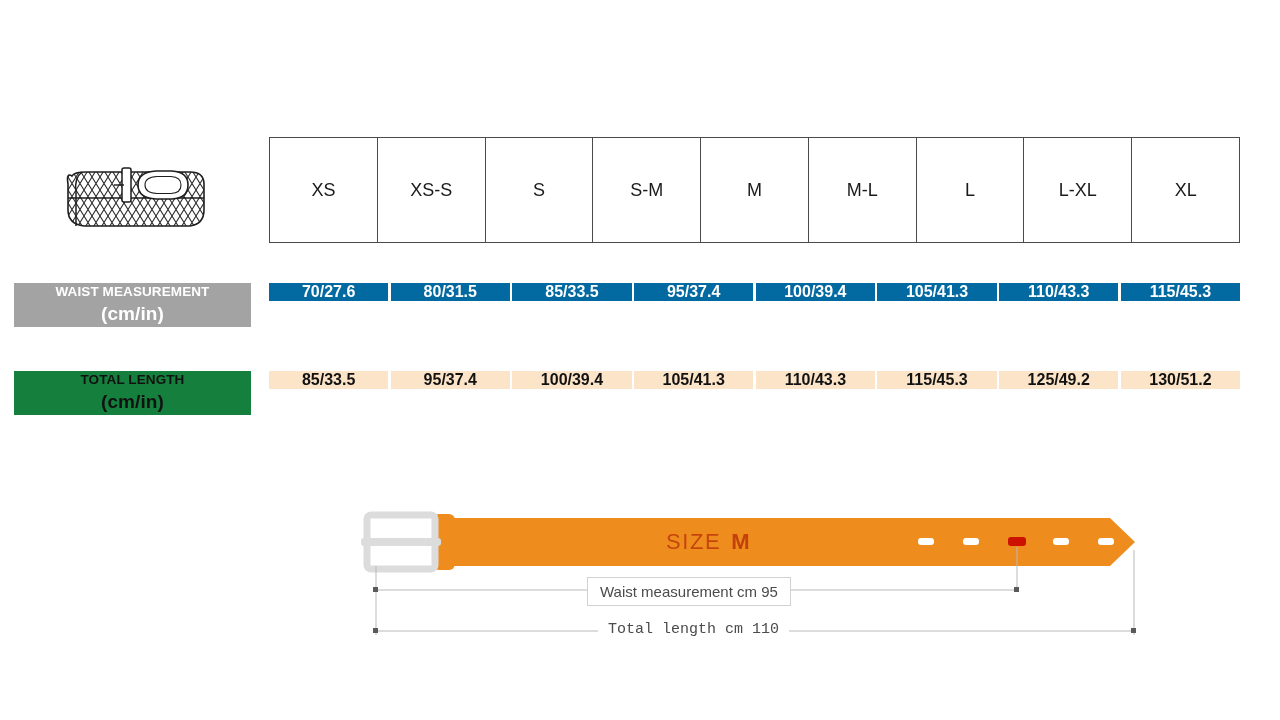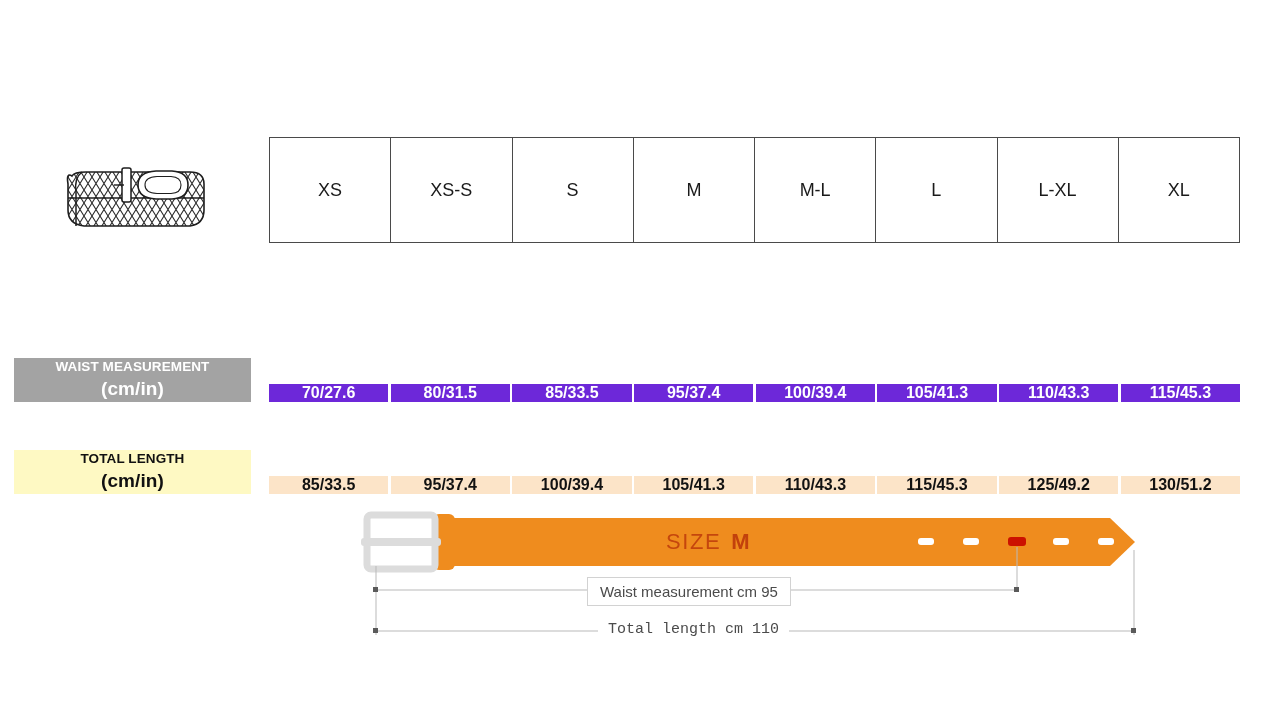--- a/index.html
+++ b/index.html
@@ -31,50 +31,49 @@
     font-size: 18px; color: #1a1a1a;
     border-right: 1.4px solid #4a4a4a;
   }
   .header-cell:last-child { border-right: none; }
 
   
   .data-row {
     position: absolute; left: 14px;
     width: 1226px;
     display: flex;
-    align-items: flex-end;
-    margin-top: 34px;
+    align-items: flex-start;
   }
   .row-waist { top: 283px; height: 85px; }
   .row-total { top: 371px; height: 89px; }
 
   .row-label {
     width: 237px; flex: 0 0 237px;
     display: flex; flex-direction: column;
     align-items: center; justify-content: center;
     text-align: center; line-height: 1.35;
     font-weight: bold; font-size: 13.5px;
     letter-spacing: .1px;
   }
   .row-label .sub { font-weight: bold; font-size: 19px; }
   .label-waist { background: #a3a3a3; color: #ffffff; }
-  .label-total { background: #fef9c3; color: #111111; }
+  .label-total { background: #15803d; color: #111111; }
 
   .cells {
     flex: 1 1 auto;
     margin-left: 18px;
     display: flex;
     gap: 2.5px;
   }
   .cell {
     flex: 1 1 0;
     display: flex; align-items: center; justify-content: center;
     font-weight: bold; font-size: 16px;
   }
-  .cell-waist { background: #6d28d9; color: #ffffff; }
+  .cell-waist { background: #0369a1; color: #ffffff; }
   .cell-total { background: #fce4c8; color: #121212; }
 
   
   .belt-diagram {
     position: absolute; left: 355px; top: 500px;
     width: 800px; height: 150px;
   }
   .size-text {
     position: absolute; left: 666px; top: 529px;
     font-size: 22px; color: #c2410c;
@@ -121,20 +120,21 @@
       <path d="M86 47 Q86 34 104 33 L120 33 Q136 34 136 47 Q136 60 120 61 L104 61 Q86 60 86 47 Z" fill="#ffffff" stroke="#1e1e1e" stroke-width="1.6"></path>
       <path d="M93 47 Q93 39 105 38.5 L119 38.5 Q129 39 129 47 Q129 55 119 55.5 L105 55.5 Q93 55 93 47 Z" fill="none" stroke="#1e1e1e" stroke-width="1.1"></path>
       <path d="M62 47 L72 47" stroke="#1e1e1e" stroke-width="1.4"></path>
     </svg>
   </div>
 
   <div class="header-table">
     <div class="header-cell">XS</div>
     <div class="header-cell">XS-S</div>
     <div class="header-cell">S</div>
+    <div class="header-cell">S-M</div>
     <div class="header-cell">M</div>
     <div class="header-cell">M-L</div>
     <div class="header-cell">L</div>
     <div class="header-cell">L-XL</div>
     <div class="header-cell">XL</div>
   </div>
 
   <div class="data-row row-waist">
     <div class="row-label label-waist">
       <span>WAIST MEASUREMENT</span>

